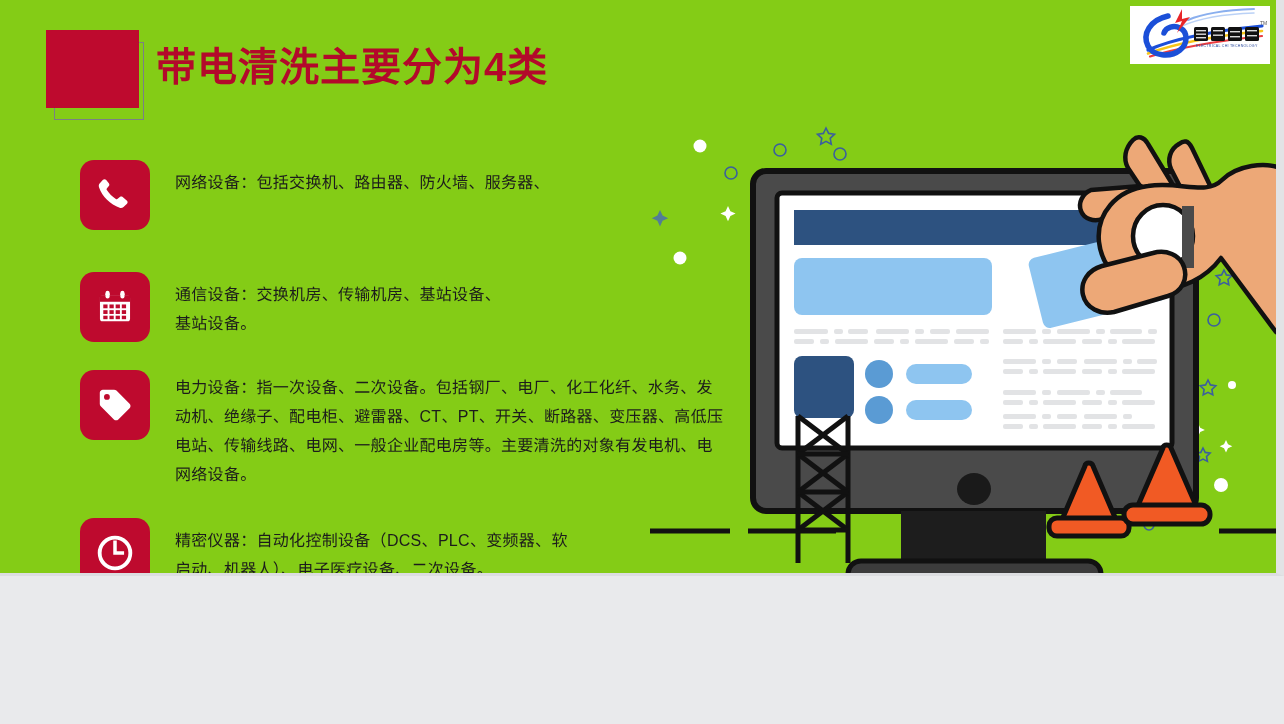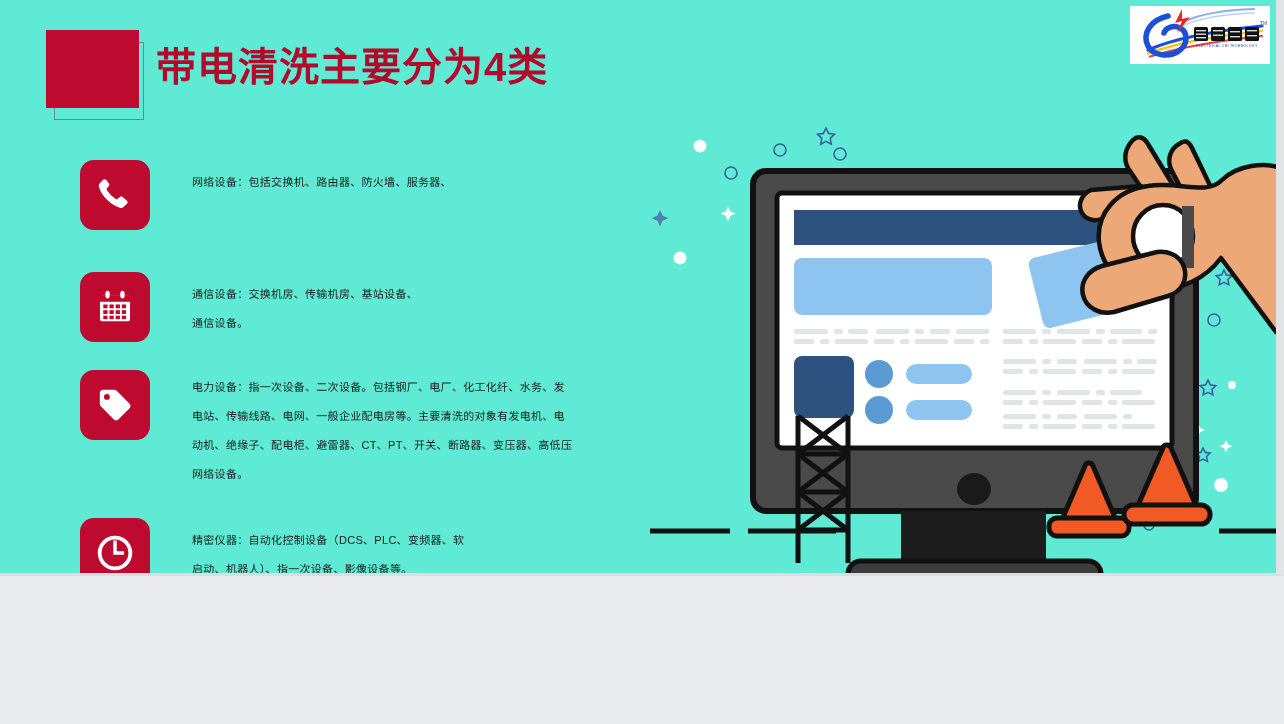--- a/index.html
+++ b/index.html
@@ -8,21 +8,21 @@
     padding: 0;
     background: #e9eaec;
   }
   body {
     font-family: "Liberation Sans", "DejaVu Sans", sans-serif;
   }
   .slide {
     position: relative;
     width: 1284px;
     height: 576px;
-    background: #5eead4;
+    background: #84cc16;
     overflow: hidden;
     box-sizing: border-box;
     border-right: 8px solid #e2e3e5;
     border-bottom: 3px solid #dcdde0;
   }
 
   
   .logo-wrap {
     position: absolute;
     top: 6px;
@@ -87,22 +87,22 @@
     height: 70px;
     border-radius: 14px;
     background: #be0a2e;
     flex: 0 0 70px;
     display: flex;
     align-items: center;
     justify-content: center;
   }
   .bullet-icon svg { display: block; }
   .bullet-text {
-    margin-left: 42px;
-    font-size: 11px;
+    margin-left: 25px;
+    font-size: 16px;
     line-height: 29px;
     color: #1c1c1c;
     padding-top: 8px;
     letter-spacing: 0.3px;
     max-width: 560px;
   }
   .bullet-3 .bullet-text { max-width: 555px; padding-top: 3px; }
 
   
   .illus {
@@ -196,49 +196,49 @@
             <rect x="16.3" y="14" width="2.7" height="2.4"></rect>
             <rect x="4.6" y="17.5" width="2.7" height="2.2"></rect>
             <rect x="8.5" y="17.5" width="2.7" height="2.2"></rect>
             <rect x="12.4" y="17.5" width="2.7" height="2.2"></rect>
             <rect x="16.3" y="17.5" width="2.7" height="2.2"></rect>
           </g>
         </svg>
       </div>
       <div class="bullet-text">
         <div>通信设备：交换机房、传输机房、基站设备、</div>
-        <div>通信设备。</div>
+        <div>基站设备。</div>
       </div>
     </div>
 
     <div class="bullet bullet-3" style="top:210px; left:0px;">
       <div class="bullet-icon">
         <svg width="38" height="38" viewBox="0 0 24 24">
           <path fill="#ffffff" d="M11.4 2.4H4.3C3.3 2.4 2.4 3.3 2.4 4.3v7.1c0 .5.2 1 .6 1.4l8.3 8.3c.8.8 2 .8 2.8 0l7.1-7.1c.8-.8.8-2 0-2.8l-8.3-8.3c-.4-.4-.9-.5-1.5-.5z"></path>
           <circle cx="6.9" cy="6.9" r="1.85" fill="#be0a2e"></circle>
         </svg>
       </div>
       <div class="bullet-text">
         <div>电力设备：指一次设备、二次设备。包括钢厂、电厂、化工化纤、水务、发</div>
+        <div>动机、绝缘子、配电柜、避雷器、CT、PT、开关、断路器、变压器、高低压</div>
         <div>电站、传输线路、电网、一般企业配电房等。主要清洗的对象有发电机、电</div>
-        <div>动机、绝缘子、配电柜、避雷器、CT、PT、开关、断路器、变压器、高低压</div>
         <div>网络设备。</div>
       </div>
     </div>
 
     <div class="bullet bullet-4" style="top:358px; left:0px;">
       <div class="bullet-icon">
         <svg width="40" height="40" viewBox="0 0 24 24">
           <circle cx="12" cy="12" r="9.2" fill="none" stroke="#ffffff" stroke-width="2.3"></circle>
           <path d="M12 5.6 V12 H16.4" fill="none" stroke="#ffffff" stroke-width="2.1" stroke-linecap="square" stroke-linejoin="miter"></path>
         </svg>
       </div>
       <div class="bullet-text">
         <div>精密仪器：自动化控制设备（DCS、PLC、变频器、软</div>
-        <div>启动、机器人）、指一次设备、影像设备等。</div>
+        <div>启动、机器人）、电子医疗设备、二次设备。</div>
       </div>
     </div>
 
   </div>
 
   <div class="illus">
     <svg width="648" height="470" viewBox="0 0 648 470">
 
       <g stroke="#3b5f9e" fill="none" stroke-width="1.6">
         <circle cx="95" cy="55" r="6"></circle>

